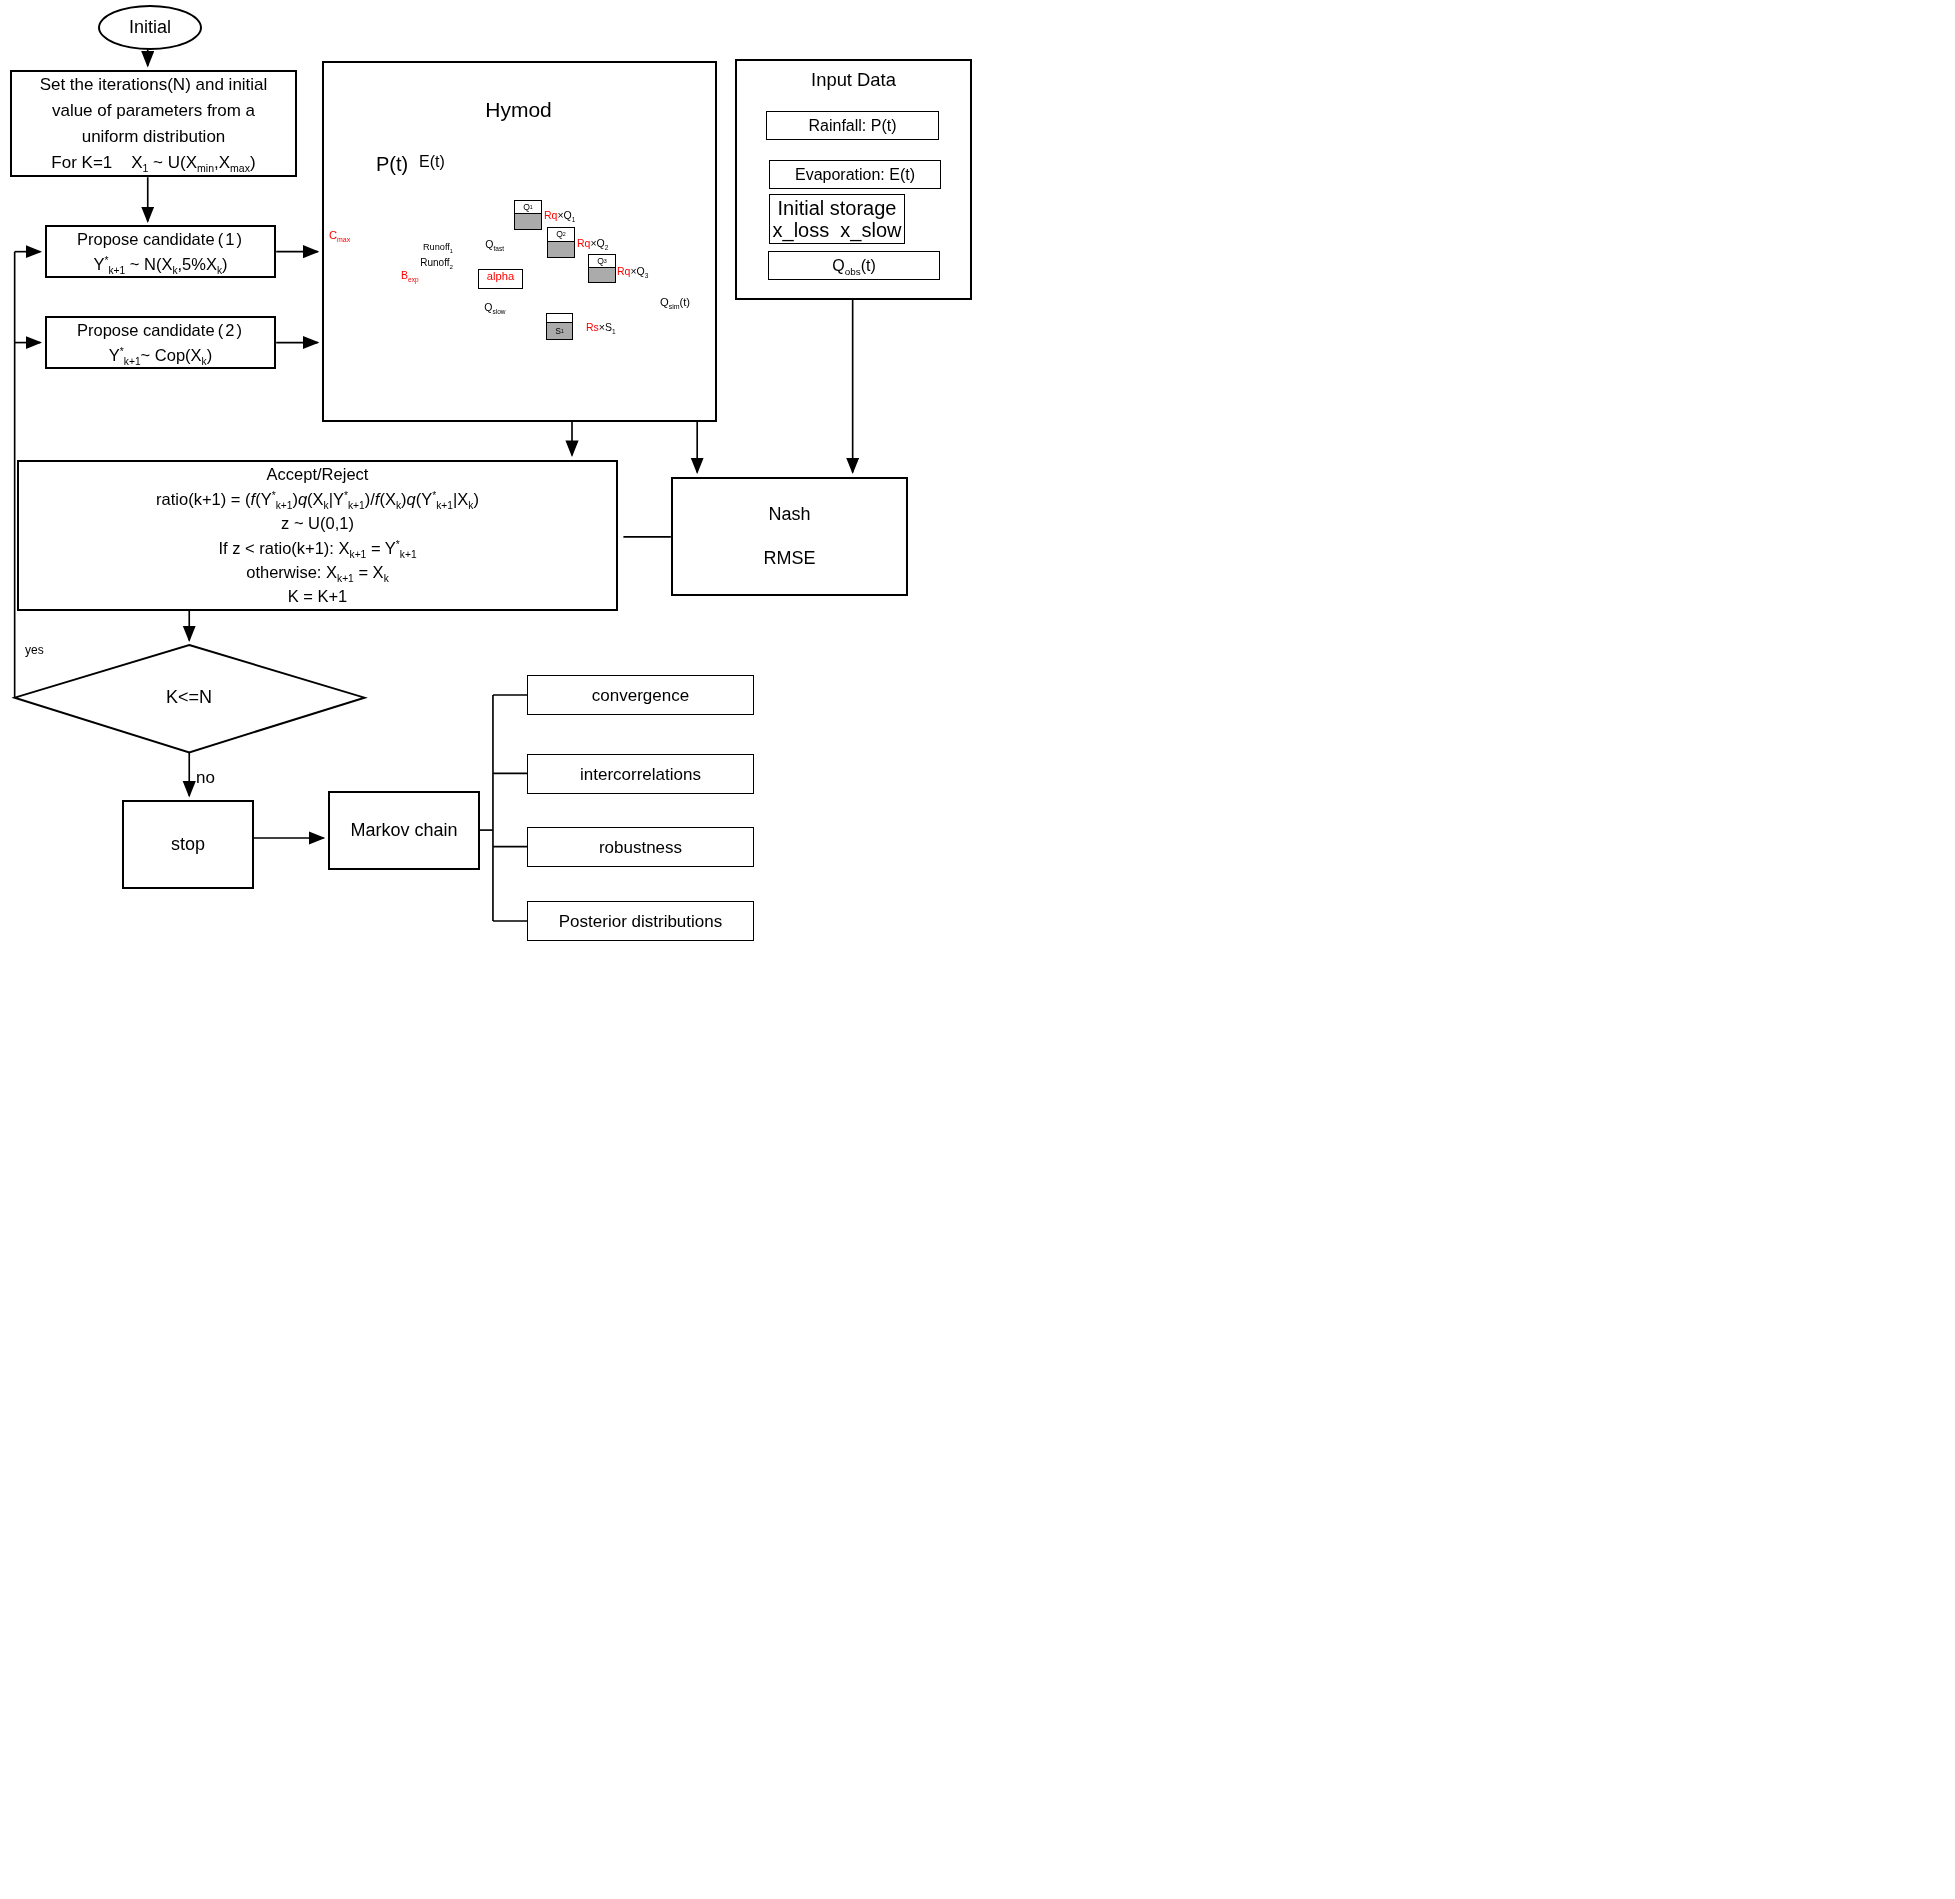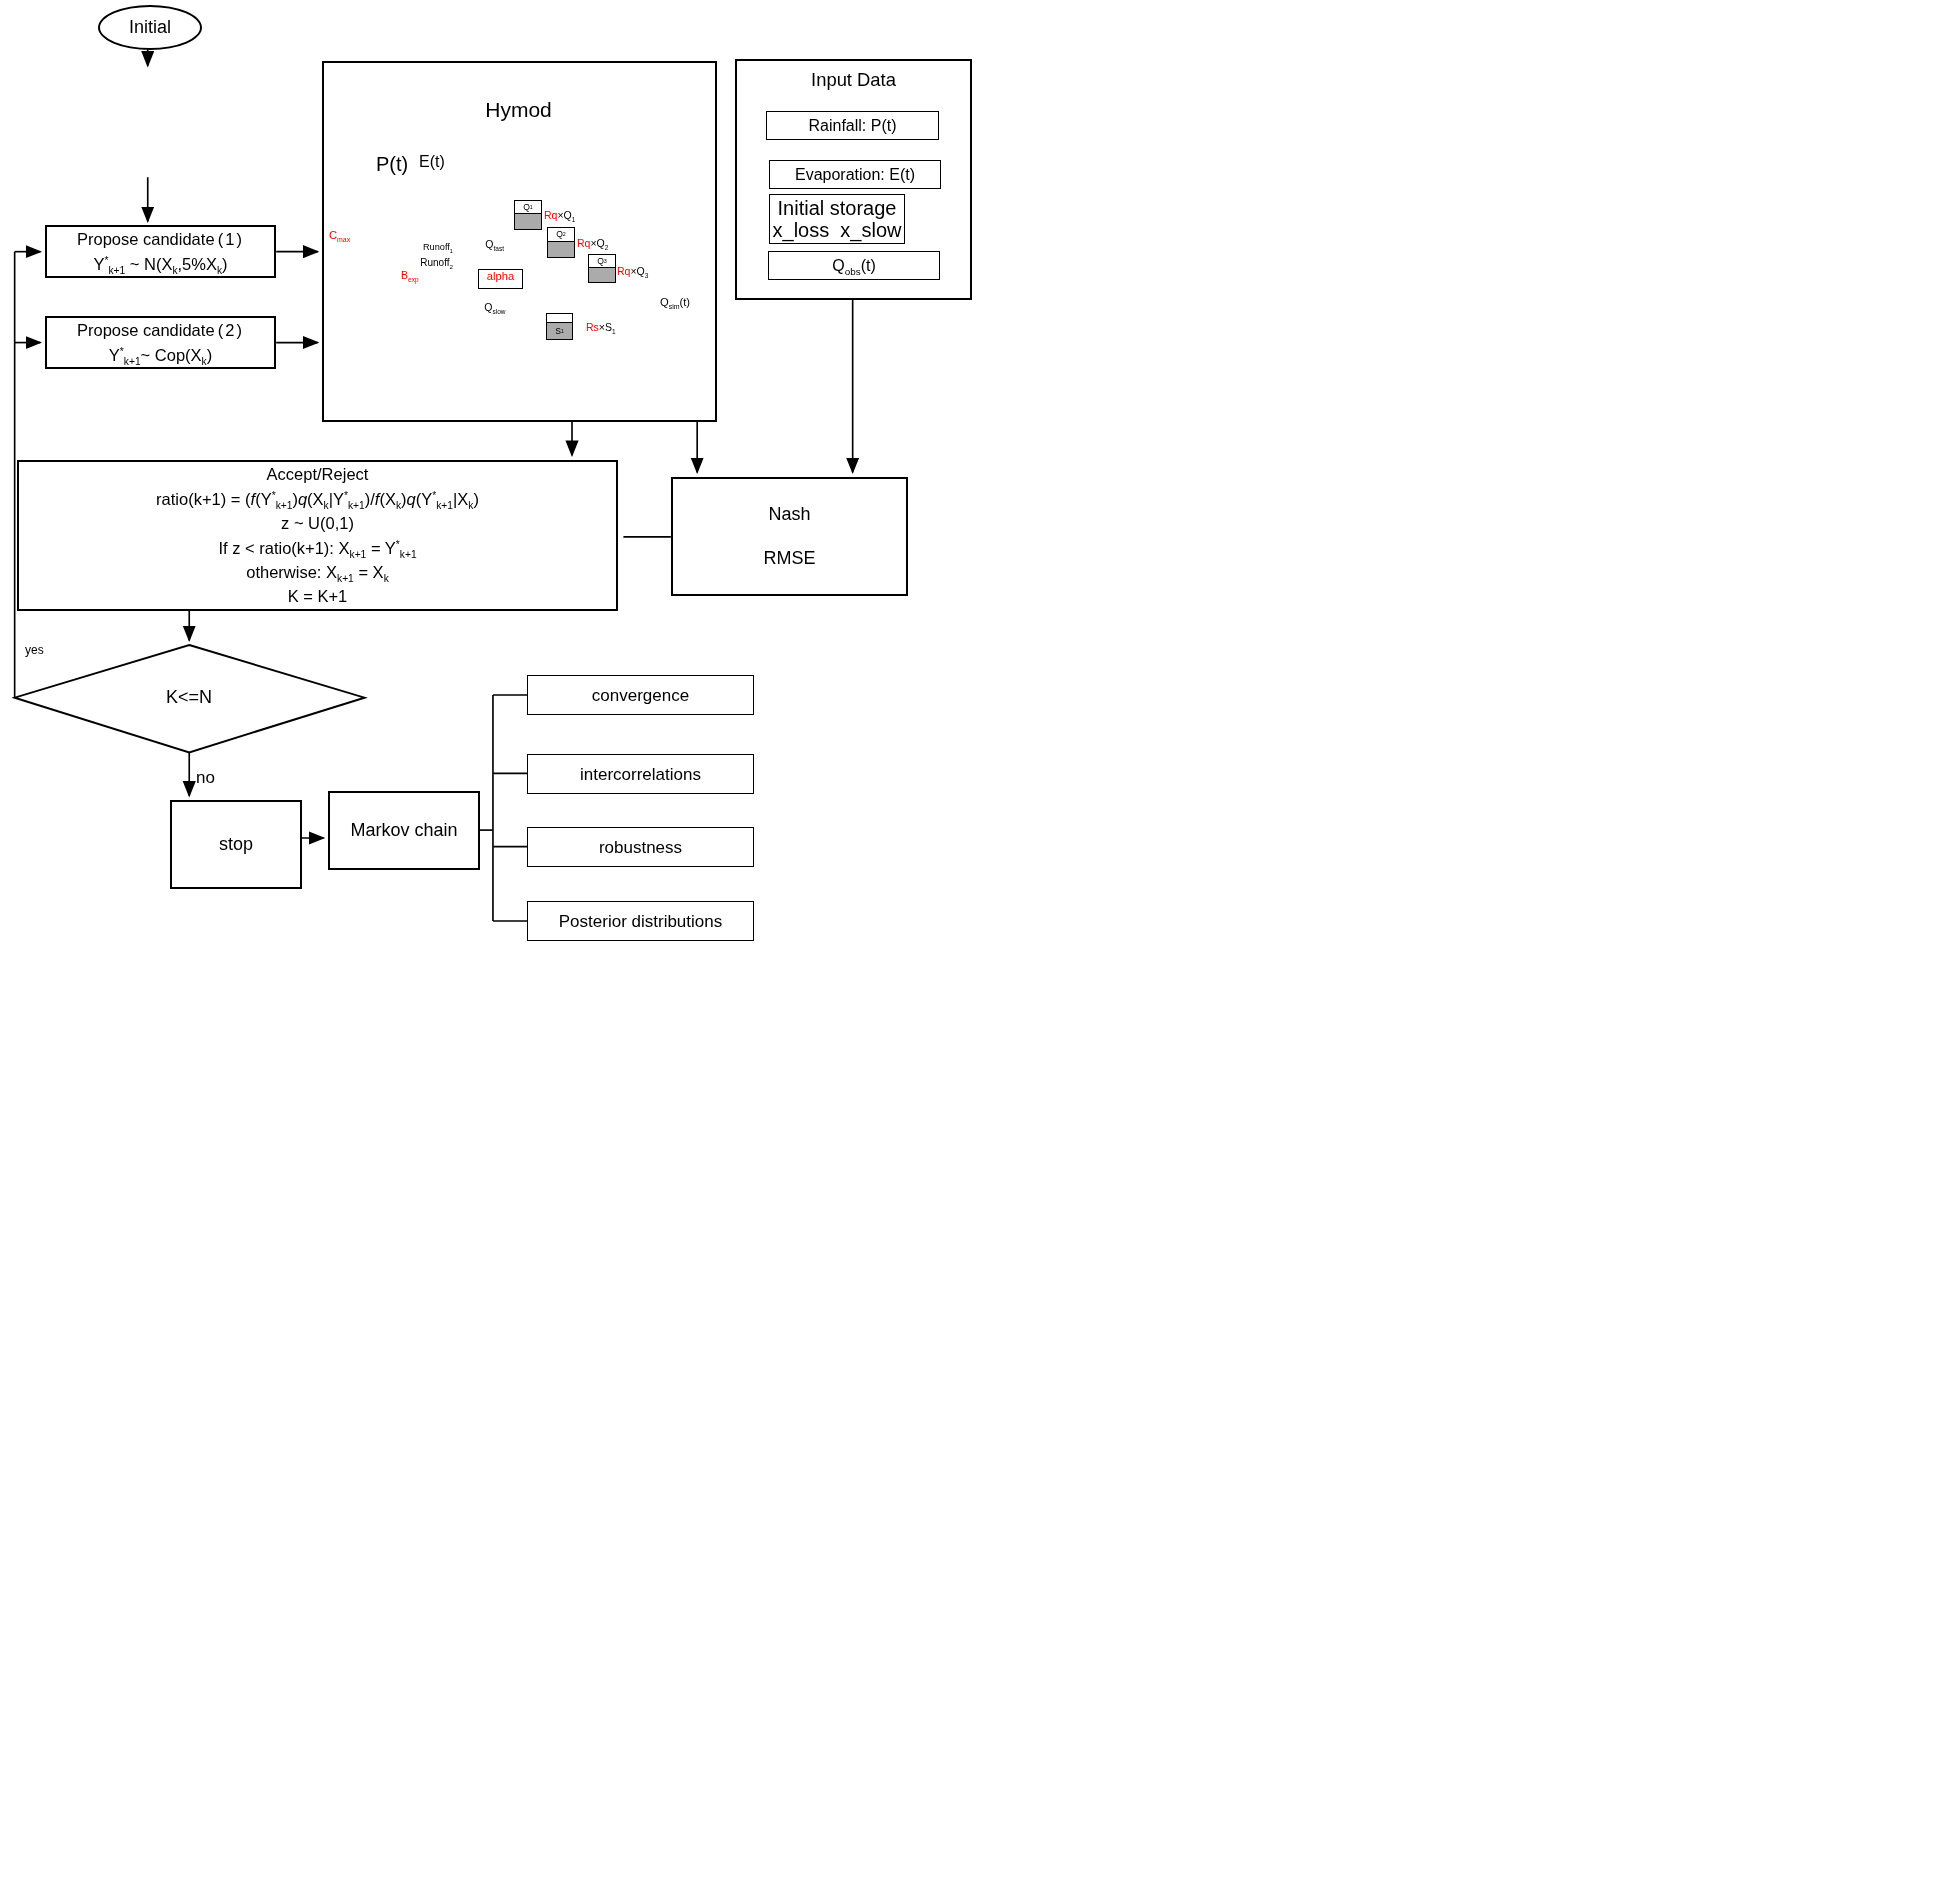--- a/index.html
+++ b/index.html
@@ -135,20 +135,26 @@
     <rect x="0" y="0" width="149" height="19" fill="url(#pv)"></rect>
     <path d="M0,26 Q102,40 149,141" stroke="#000" stroke-width="2.5" fill="none"></path>
     <path d="M0,19 L149,19" stroke="#000" stroke-width="2.5"></path>
     <rect x="1.25" y="1.25" width="146.5" height="138.5" fill="none" stroke="#000" stroke-width="2.5"></rect>
   </svg>
 
   <div class="oval center" style="left:98px;top:4.6px;width:100px;height:41px;font-size:18px;">
     <span>Initial</span>
   </div>
 
+  <div class="node" style="left:10px;top:70px;width:287px;height:107px;font-size:17px;line-height:26px;">
+    <div>Set the iterations(N) and initial</div>
+    <div>value of parameters from a</div>
+    <div>uniform distribution</div>
+    <div>For K=1&nbsp;&nbsp;&nbsp;&nbsp;X<sub>1</sub> ~ U(X<sub>min</sub>,X<sub>max</sub>)</div>
+  </div>
 
   <div class="node" style="left:45px;top:225px;width:231px;height:53px;font-size:16.5px;line-height:24.4px;">
     <div>Propose candidate<span class="fw">(1)</span></div>
     <div>Y<sup>*</sup><sub>k+1</sub> ~ N(X<sub>k</sub>,5%X<sub>k</sub>)</div>
   </div>
 
   <div class="node" style="left:45px;top:316px;width:231px;height:53px;font-size:16.5px;line-height:24.4px;">
     <div>Propose candidate<span class="fw">(2)</span></div>
     <div>Y<sup>*</sup><sub>k+1</sub>~ Cop(X<sub>k</sub>)</div>
   </div>
@@ -231,21 +237,21 @@
 
   <div class="node" style="left:671px;top:477px;width:237px;height:119px;font-size:18px;gap:22.4px;">
     <div>Nash</div>
     <div>RMSE</div>
   </div>
 
   <div class="lbl" style="left:123px;top:687px;width:132px;text-align:center;font-size:18px;z-index:3;">K&lt;=N</div>
   <div class="lbl" style="left:25px;top:643px;font-size:12px;">yes</div>
   <div class="lbl" style="left:196px;top:768px;font-size:17px;">no</div>
 
-  <div class="node center" style="left:122px;top:800px;width:132px;height:89px;font-size:18px;margin-left:48px;">
+  <div class="node center" style="left:122px;top:800px;width:132px;height:89px;font-size:18px;">
     <span>stop</span>
   </div>
   <div class="node center" style="left:328px;top:791px;width:152px;height:79px;font-size:18px;">
     <span>Markov chain</span>
   </div>
 
   <div class="node thin center bigtxt" style="left:527px;top:675px;width:227px;height:40px;">
     <span>convergence</span>
   </div>
   <div class="node thin center bigtxt" style="left:527px;top:754px;width:227px;height:40px;">

